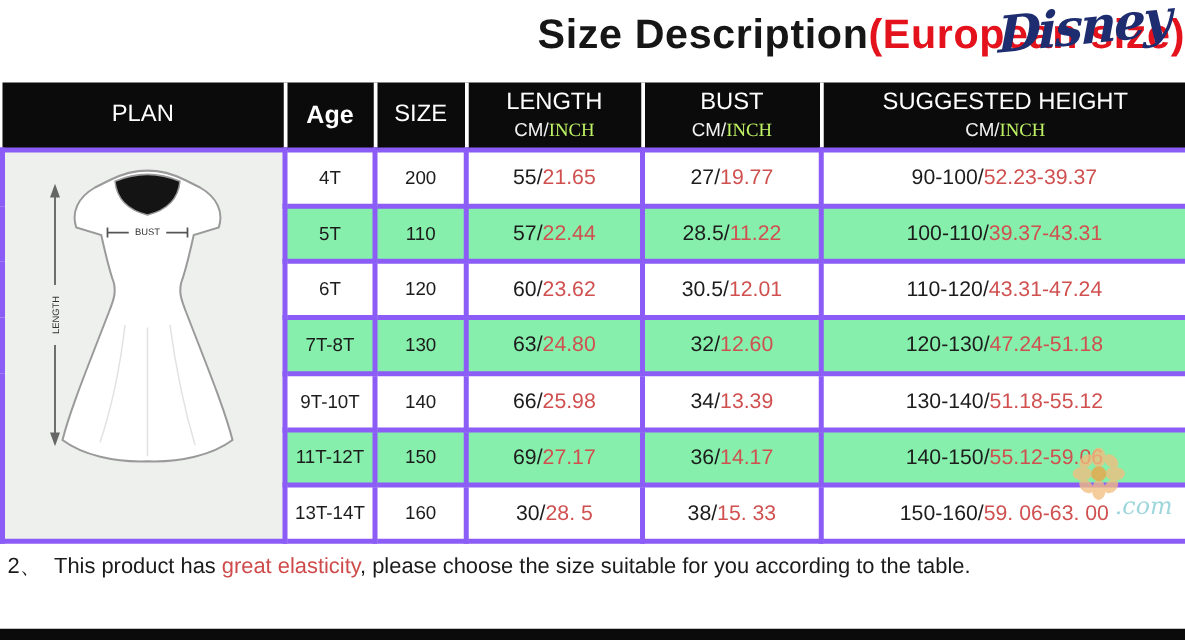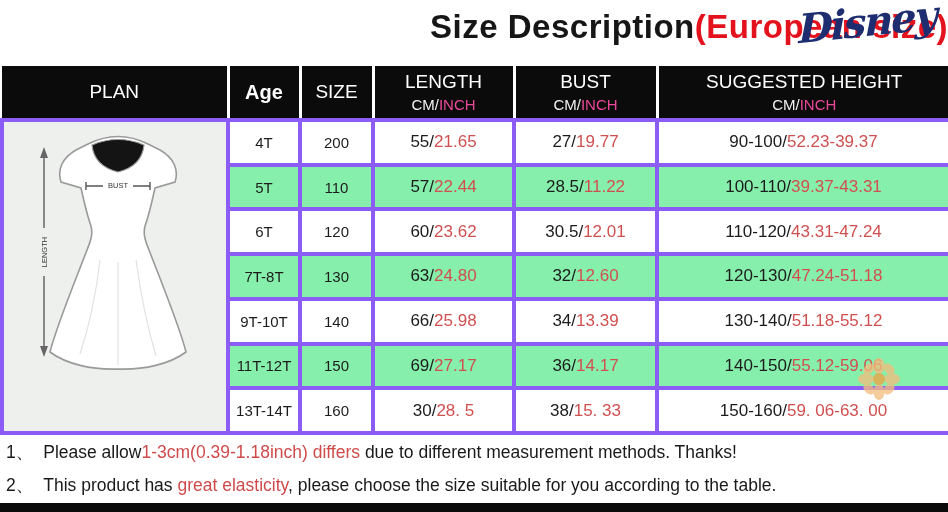--- a/index.html
+++ b/index.html
@@ -12,21 +12,21 @@
   .title-bar { position:absolute; top:0; left:0; width:948px; height:54px; background:#fff; display:flex; align-items:center; justify-content:flex-end; }
   .title-text { font-size:33px; font-weight:600; color:#161616; letter-spacing:0.5px; margin-left:40px; }
   .title-text .red { color:#e3121c; font-weight:600; }
   .disney-logo { position:absolute; top:2px; right:12px; font-family:"DejaVu Serif", serif; font-style:italic; font-weight:bold; font-size:40px; color:#1d2d6f; transform:rotate(-6deg) skewX(-6deg); letter-spacing:-2px; line-height:1; }
 
   
   table.size-table { position:absolute; top:66px; left:0; width:948px; border-collapse:collapse; table-layout:fixed; }
   .size-table th { background:#0b0b0b; color:#fff; height:54px; font-weight:400; font-size:19px; border-left:3px solid #fff; vertical-align:middle; }
   .size-table th:first-child { border-left:none; }
   .size-table th .sub { display:block; font-size:15px; margin-top:3px; font-weight:400; color:#f2f2f2; }
-  .size-table th .sub .inch { color:#ec4899; }
+  .size-table th .sub .inch { color:#bef264;font-family:Liberation Serif, serif; }
   .size-table th.age-h { font-weight:700; font-size:20px; }
   .size-table td { border:4px solid #8b5cf6; text-align:center; vertical-align:middle; height:44px; font-size:17px; color:#1c1c1c; background:#fff; }
   .size-table tr.alt td { background:#86efac; }
   .size-table td.small { font-size:15px; }
   .size-table td .in { color:#d05050; }
   td.plan-cell { background:#eef0ee; padding:0; vertical-align:top; }
 
   
   .notes { position:absolute; top:440px; left:6px; width:936px; }
   .note { font-size:17.5px; color:#1a1a1a; margin-bottom:9px; white-space:nowrap; }
@@ -165,37 +165,35 @@
       <td class="small">160</td>
       <td><span>30/</span><span class="in">28. 5</span></td>
       <td><span>38/</span><span class="in">15. 33</span></td>
       <td><span>150-160/</span><span class="in">59. 06-63. 00</span></td>
     </tr>
   </tbody>
     </table>
 
   <div class="notes">
     <div class="note">
-      <span class="num">1、</span><span>Please allow</span><span class="red">1-3cm(0.39-1.18inch) differs</span><span> due to different measurement methods. Thanks!</span>
-    </div>
-    <div class="note">
       <span class="num">2、</span><span>This product has </span><span class="red">great elasticity</span><span>, please choose the size suitable for you according to the table.</span>
     </div>
   </div>
 
   <div class="watermark">
     <svg class="flower" width="42" height="42" viewBox="0 0 42 42">
       <g fill="#f2bd7e" opacity="0.9">
         <ellipse cx="21" cy="8" rx="5.5" ry="8"></ellipse>
         <ellipse cx="21" cy="34" rx="5.5" ry="8"></ellipse>
         <ellipse cx="8" cy="21" rx="8" ry="5.5"></ellipse>
         <ellipse cx="34" cy="21" rx="8" ry="5.5"></ellipse>
         <ellipse cx="11" cy="11" rx="6.5" ry="4.5" transform="rotate(-45 11 11)"></ellipse>
         <ellipse cx="31" cy="11" rx="6.5" ry="4.5" transform="rotate(45 31 11)"></ellipse>
         <ellipse cx="11" cy="31" rx="6.5" ry="4.5" transform="rotate(45 11 31)"></ellipse>
         <ellipse cx="31" cy="31" rx="6.5" ry="4.5" transform="rotate(-45 31 31)"></ellipse>
       </g>
       <circle cx="21" cy="21" r="6" fill="#e8a84f"></circle>
     </svg>
+    <span class="com">.com</span>
   </div>
 
   <div class="bottom-bar"></div>
 </div>
 
 </body></html>

